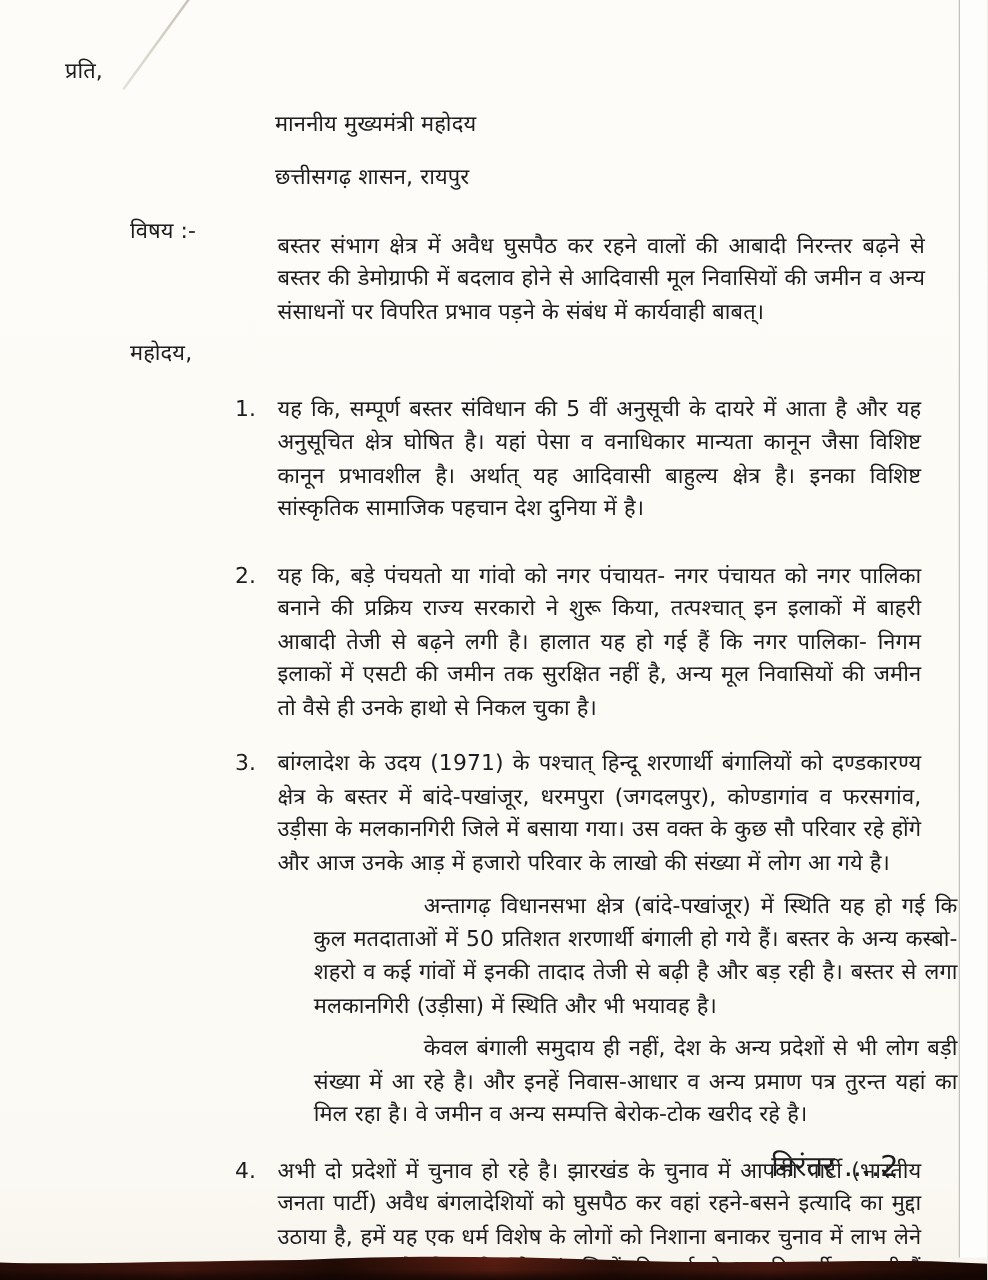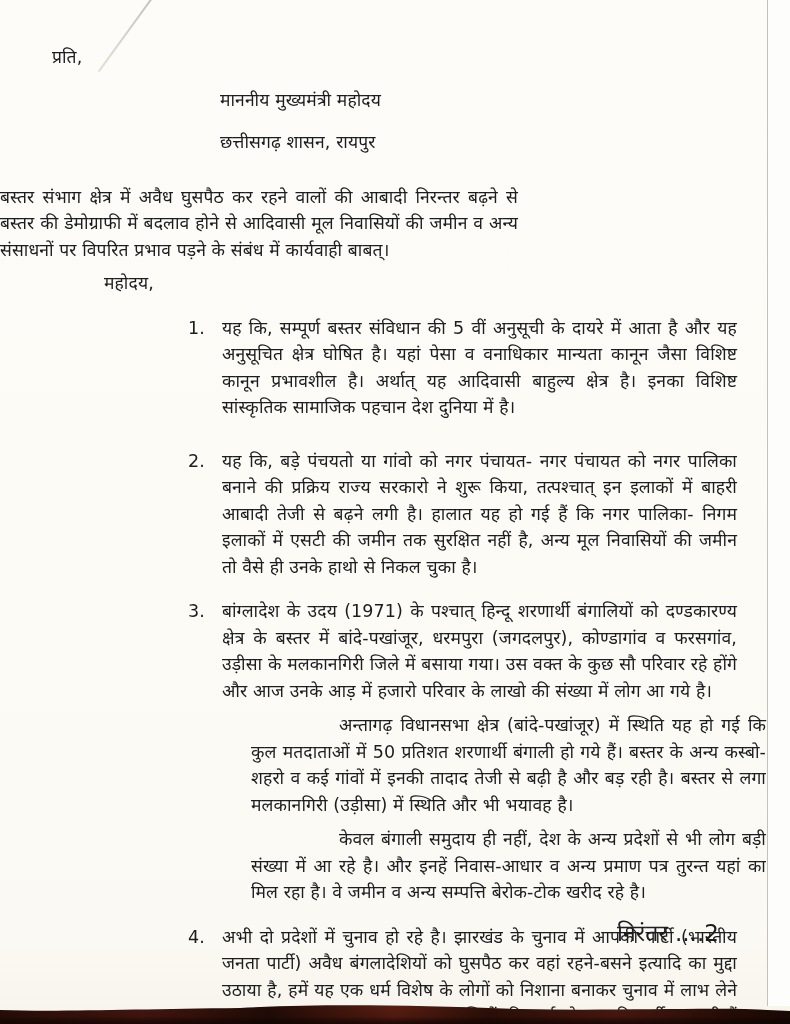--- a/index.html
+++ b/index.html
@@ -111,20 +111,21 @@
   <div class="right-sliver"></div>
   <div class="edge-line"></div>
 
   <div class="content">
 
     <div class="to-label">प्रति,</div>
     <div class="addressee">माननीय मुख्यमंत्री महोदय</div>
     <div class="addressee">छत्तीसगढ़ शासन, रायपुर</div>
 
     <div class="subject-row">
+      <div class="subject-label">विषय :-</div>
       <div class="subject-text">बस्तर संभाग क्षेत्र में अवैध घुसपैठ कर रहने वालों की आबादी निरन्तर बढ़ने से बस्तर की डेमोग्राफी में बदलाव होने से आदिवासी मूल निवासियों की जमीन व अन्य संसाधनों पर विपरित प्रभाव पड़ने के संबंध में कार्यवाही बाबत्।</div>
     </div>
 
     <div class="salutation">महोदय,</div>
 
     <div class="para mt-md">
       <div class="para-number">1.</div>
       <div class="para-text">यह कि, सम्पूर्ण बस्तर संविधान की 5 वीं अनुसूची के दायरे में आता है और यह अनुसूचित क्षेत्र घोषित है। यहां पेसा व वनाधिकार मान्यता कानून जैसा विशिष्ट कानून प्रभावशील है। अर्थात् यह आदिवासी बाहुल्य क्षेत्र है। इनका विशिष्ट सांस्कृतिक सामाजिक पहचान देश दुनिया में है।</div>
     </div>
 

